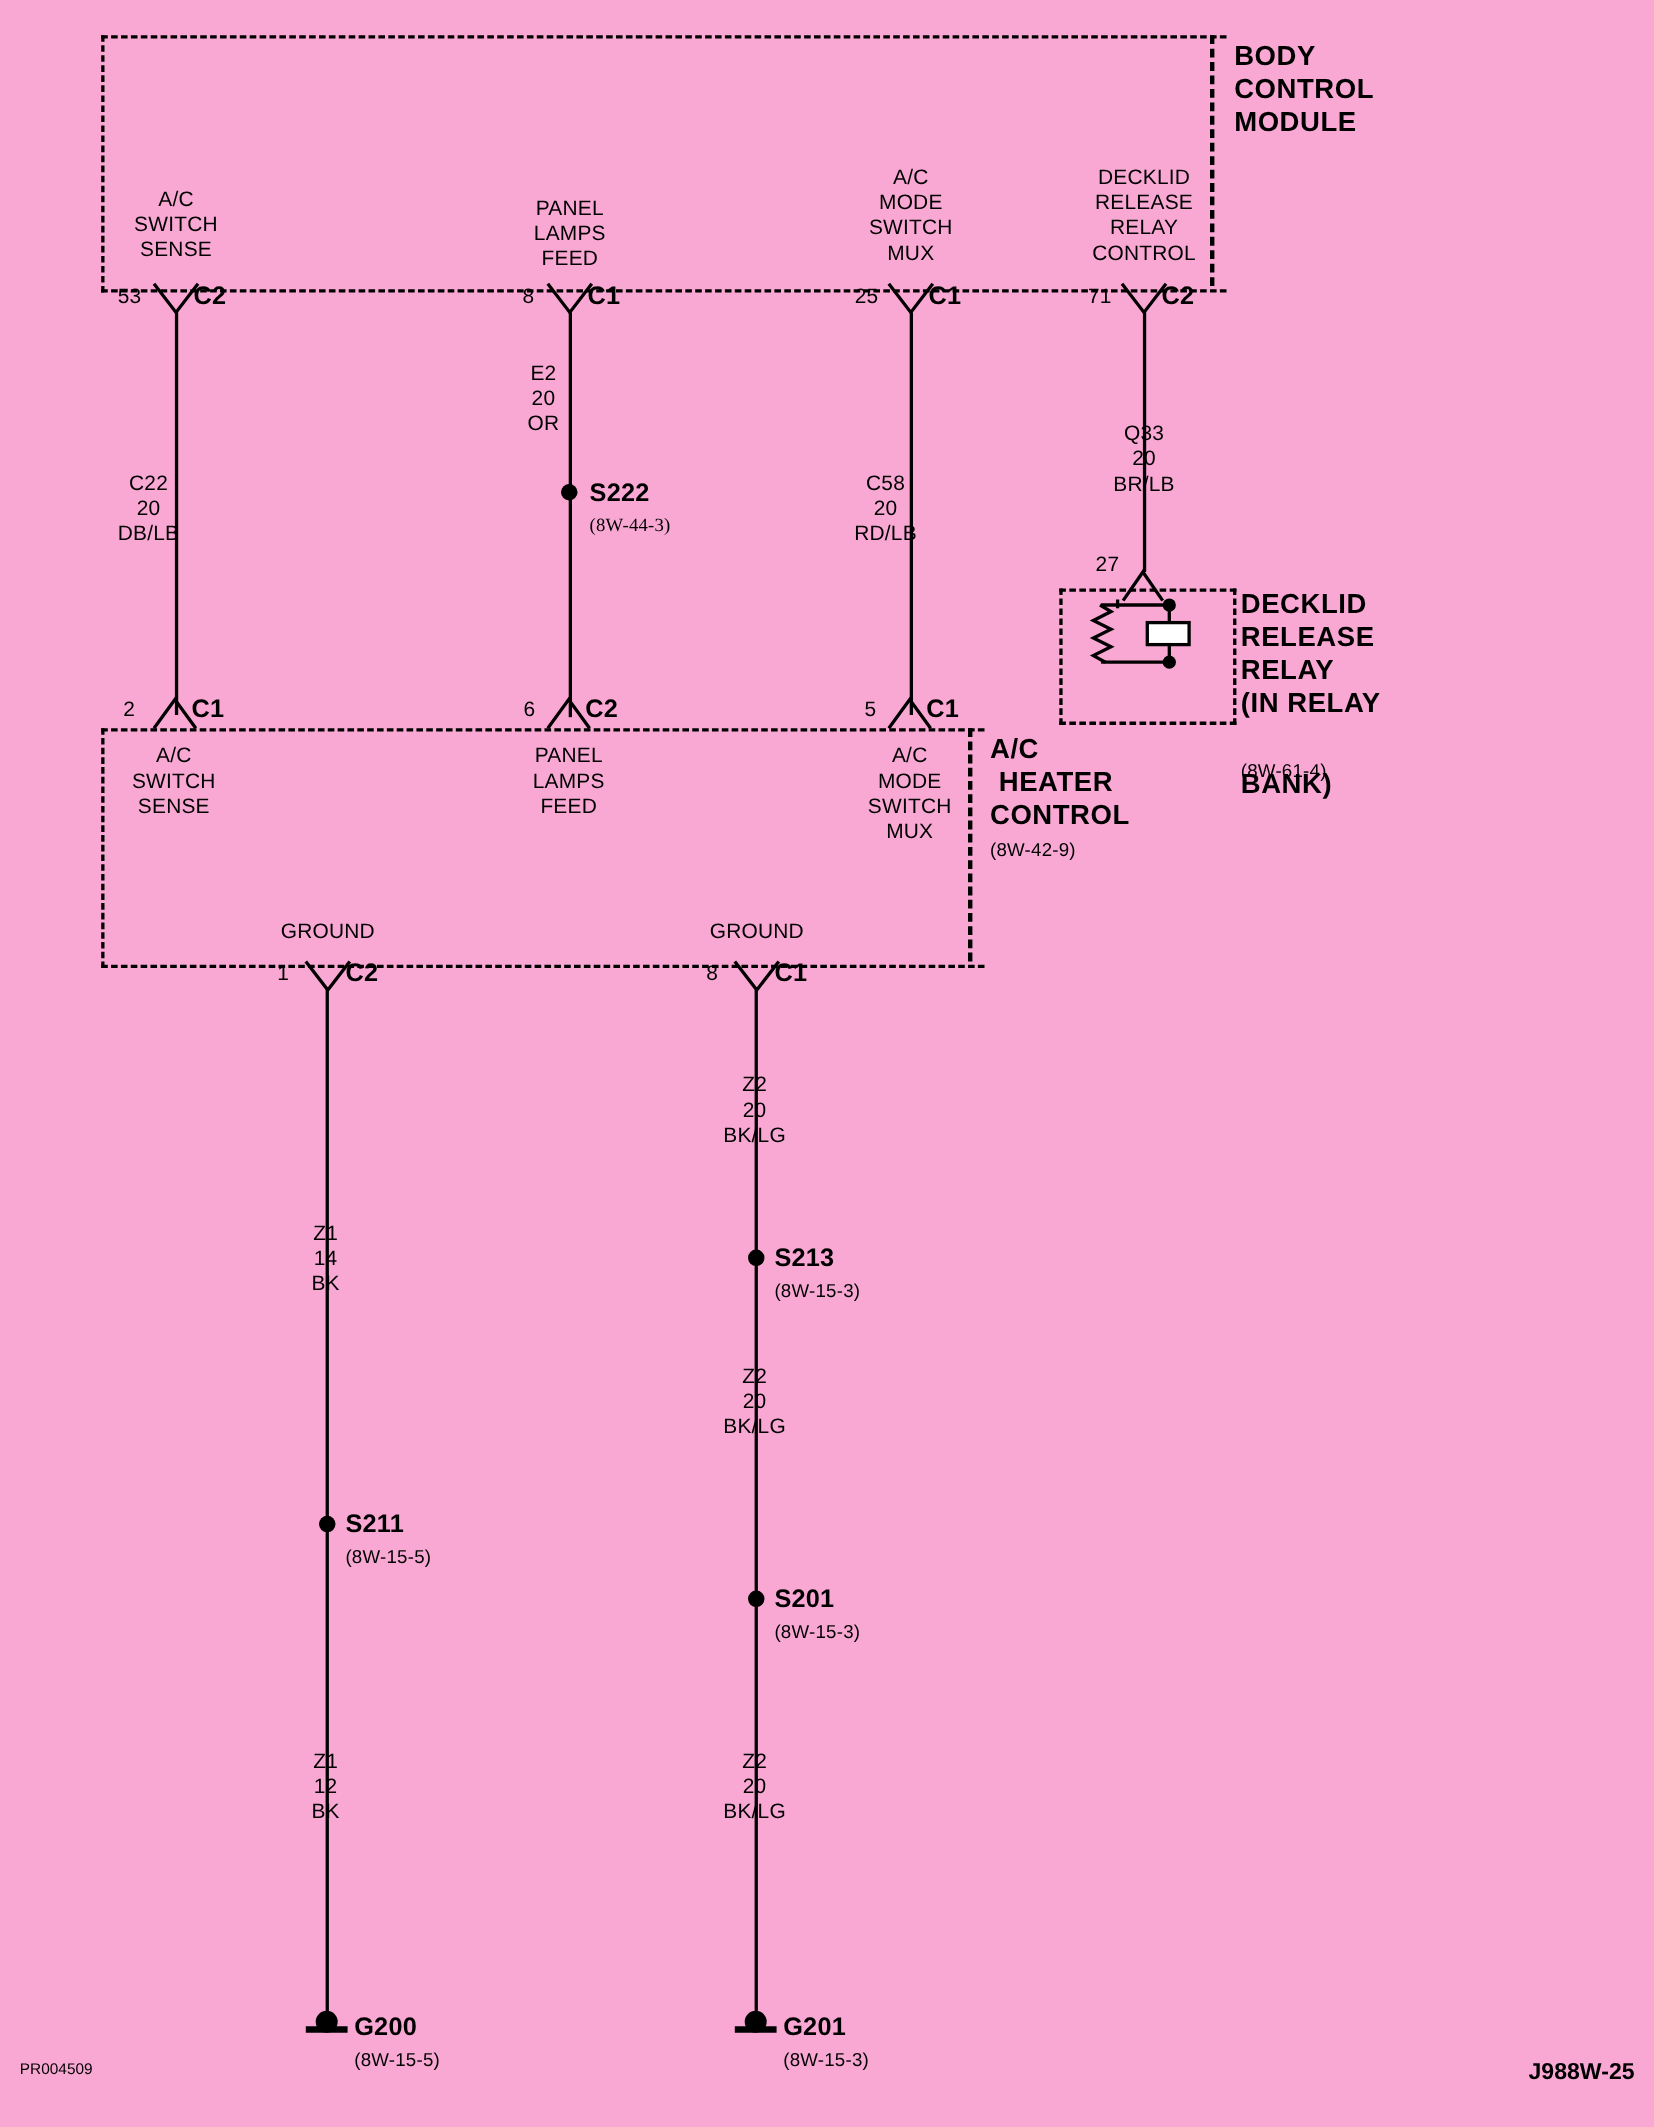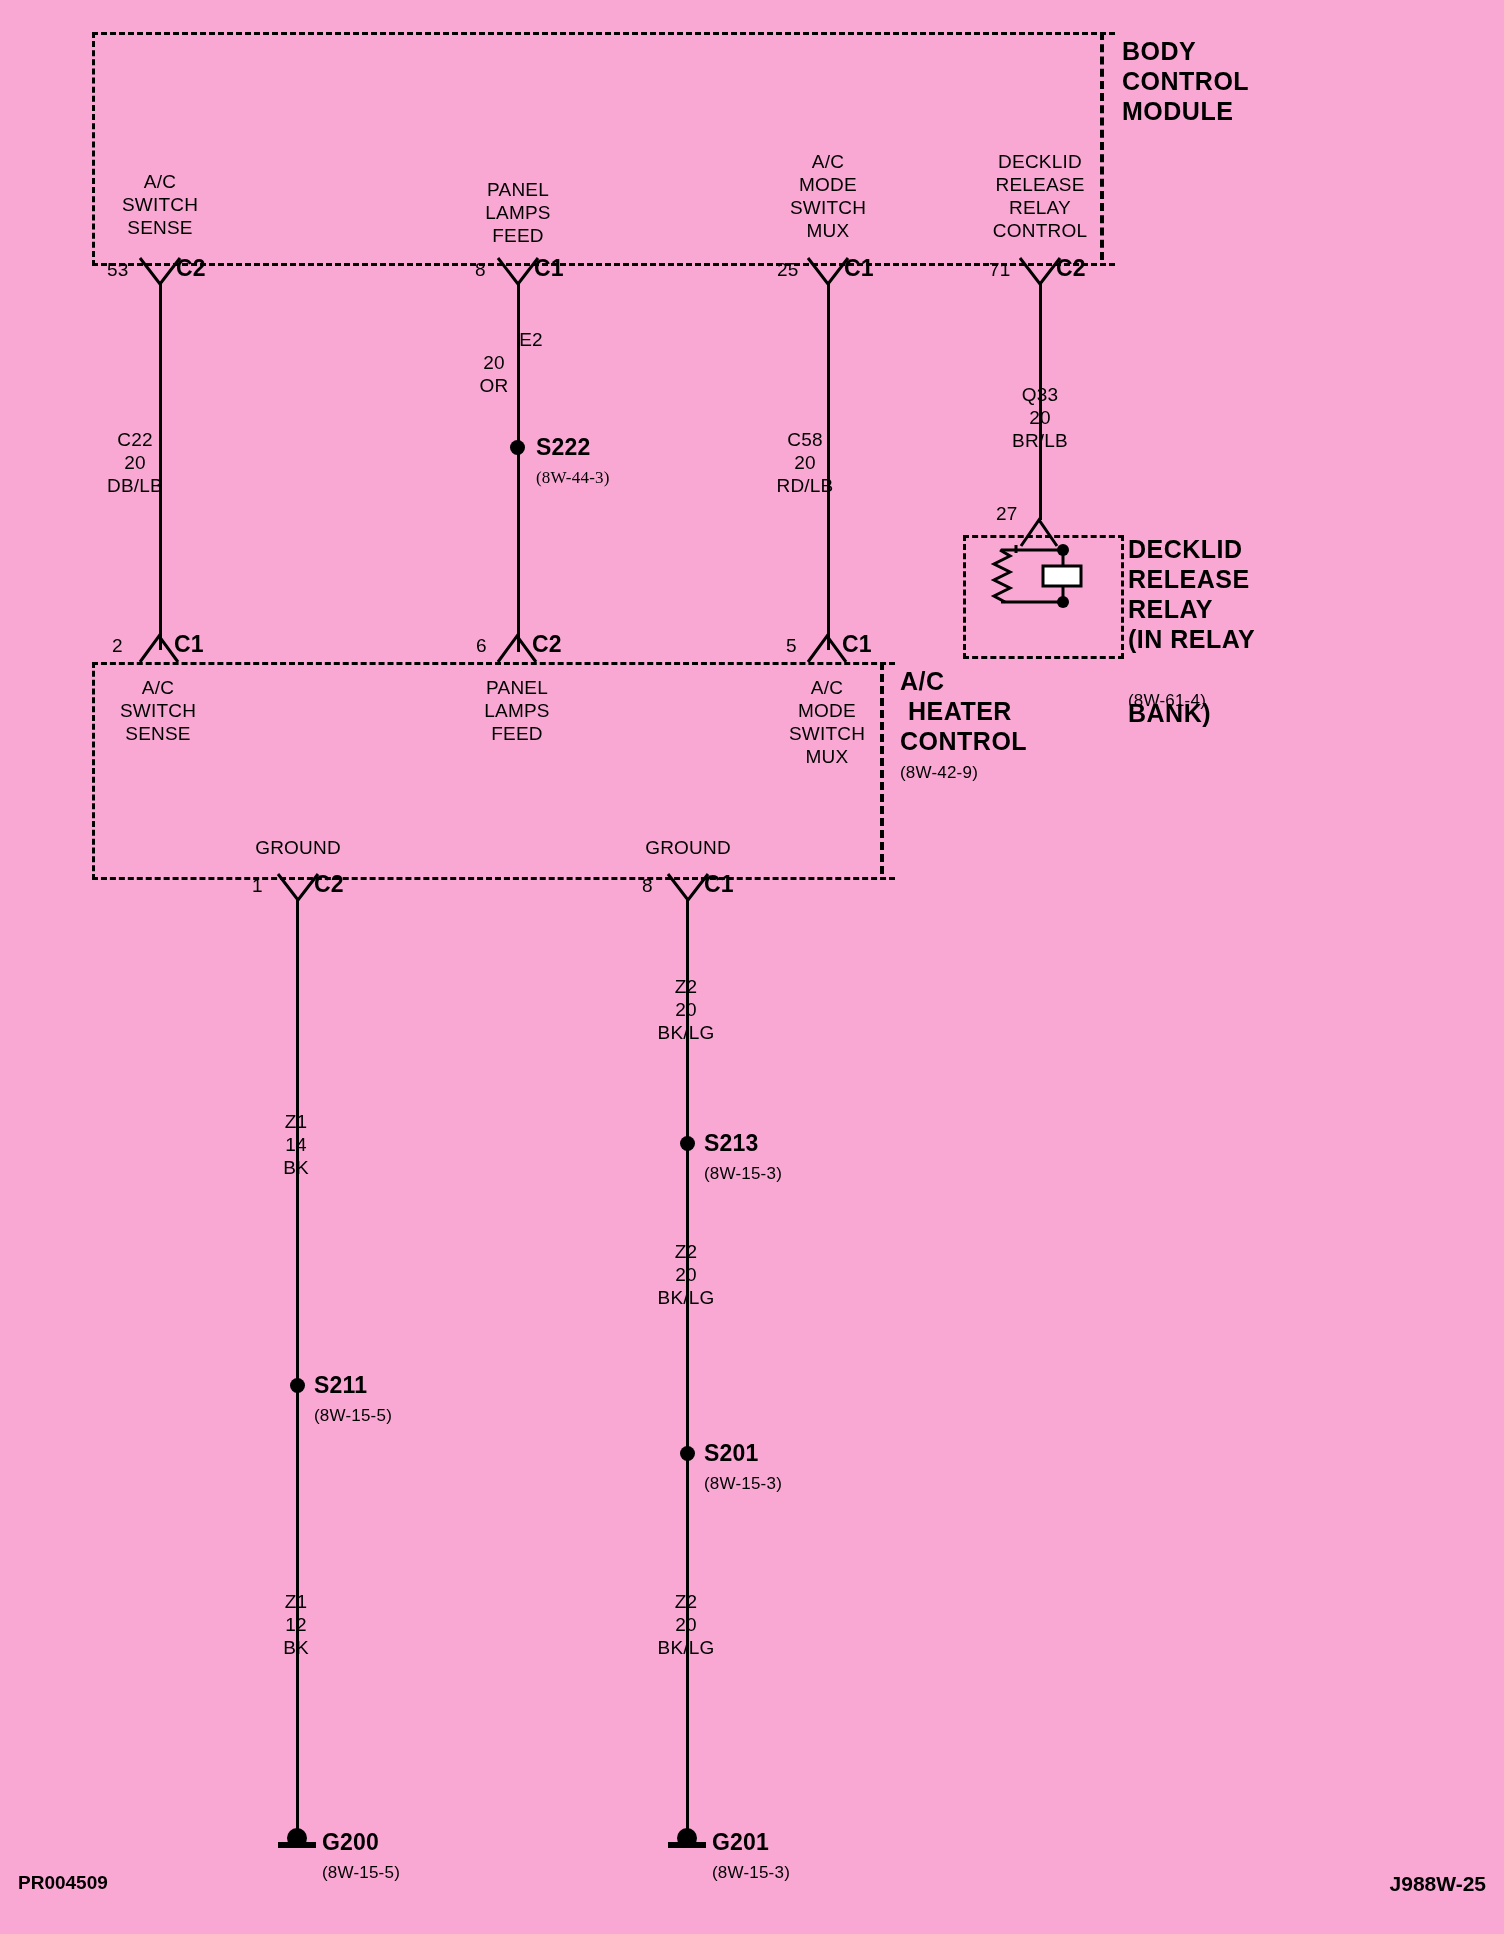--- a/index.html
+++ b/index.html
@@ -51,21 +51,21 @@
     width: 15px;
     height: 15px;
     border-radius: 50%;
     background: #000;
   }
   .dashbox {
     position: absolute;
     border: 3px dashed #000;
   }
   svg { position: absolute; overflow: visible; }
-  .footer-left { position: absolute; left: 18px; top: 1872px; font-size: 19px; font-weight: bold; }
+  .footer-left { position: absolute; left: 18px; top: 1872px; font-size: 14px; }
   .footer-right { position: absolute; right: 18px; top: 1872px; font-size: 21px; font-weight: bold; }
 </style>
 </head>
 <body>
 
 <div id="sheet">
 
   <div class="dashbox" style="left:92px; top:32px; width:1020px; height:228px; border-bottom-style:dashed; border-right:none;"></div>
 
   <div class="dashbox" style="left:1100px; top:32px; width:12px; height:228px; border:none; border-left:4px dashed #000;"></div>
@@ -114,21 +114,21 @@
 
   <div class="lbl" style="left:989px; top:258px;">71</div>
   <div class="lbl bold" style="left:1056px; top:255px;">C2</div>
 
   <div class="vline" style="left:159px; top:284px; height:366px;"></div>
   <div class="lbl center" style="left:135px; top:428px;">C22</div>
   <div class="lbl center" style="left:135px; top:451px;">20</div>
   <div class="lbl center" style="left:135px; top:474px;">DB/LB</div>
 
   <div class="vline" style="left:517px; top:284px; height:368px;"></div>
-  <div class="lbl center" style="left:494px; top:328px;margin-left:37px;">E2</div>
+  <div class="lbl center" style="left:494px; top:328px;">E2</div>
   <div class="lbl center" style="left:494px; top:351px;">20</div>
   <div class="lbl center" style="left:494px; top:374px;">OR</div>
 
   <div class="dot" style="left:510px; top:440px;"></div>
   <div class="lbl bold" style="left:536px; top:434px;">S222</div>
   <div class="lbl small" style="left:536px; top:467px;font-family:Liberation Serif, serif;">(8W-44-3)</div>
 
   <div class="vline" style="left:827px; top:284px; height:366px;"></div>
   <div class="lbl center" style="left:805px; top:428px;">C58</div>
   <div class="lbl center" style="left:805px; top:451px;">20</div>

